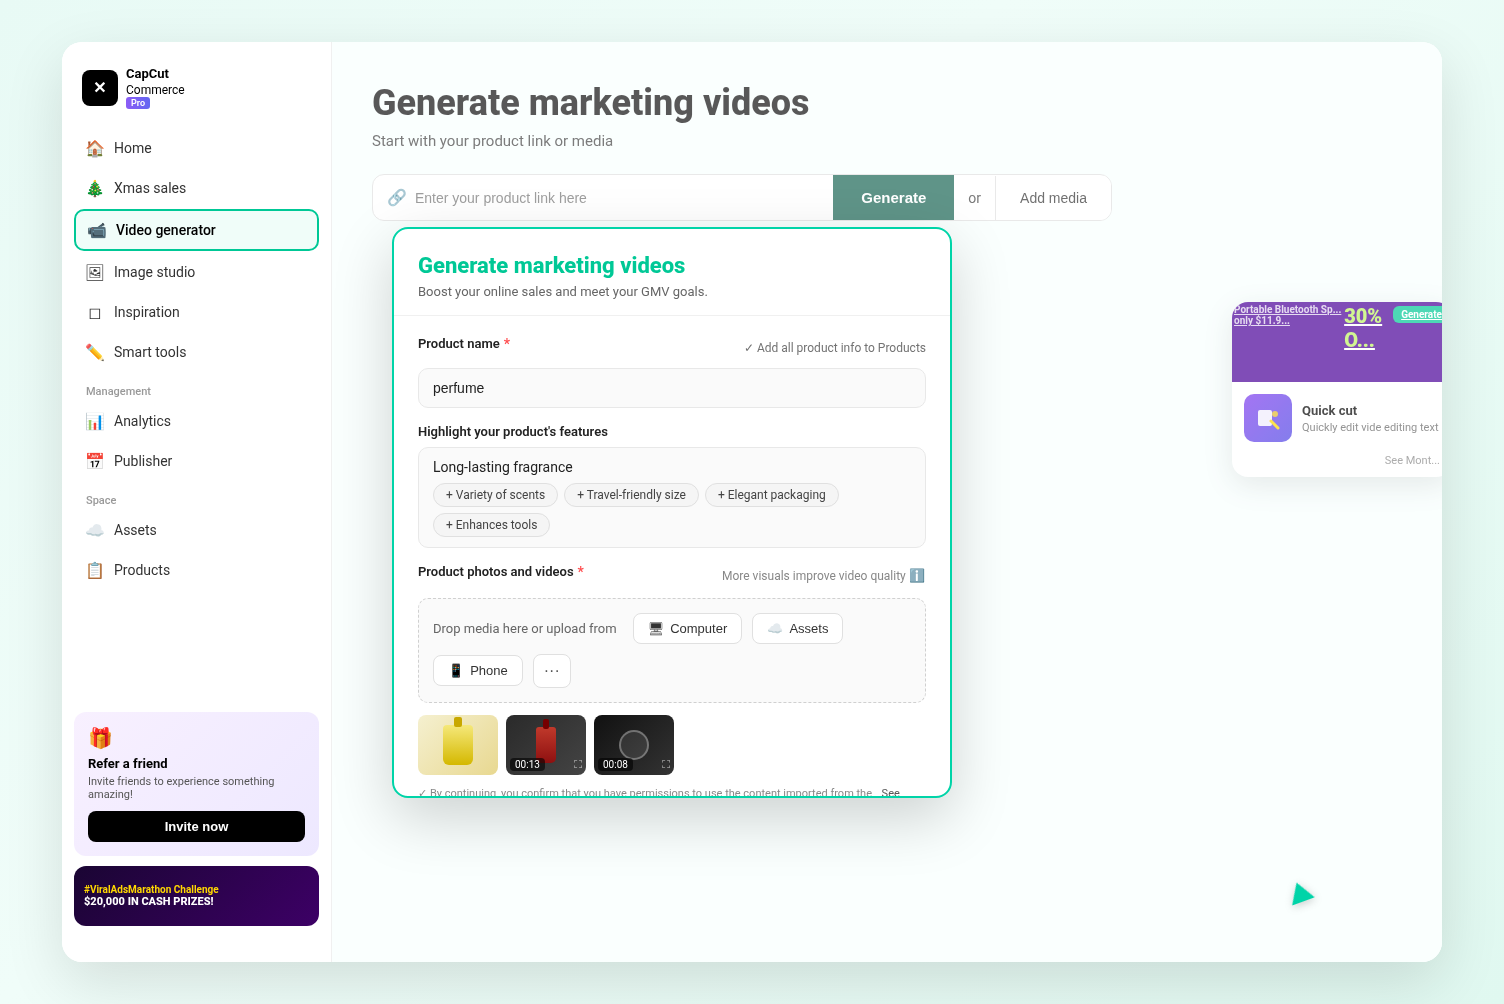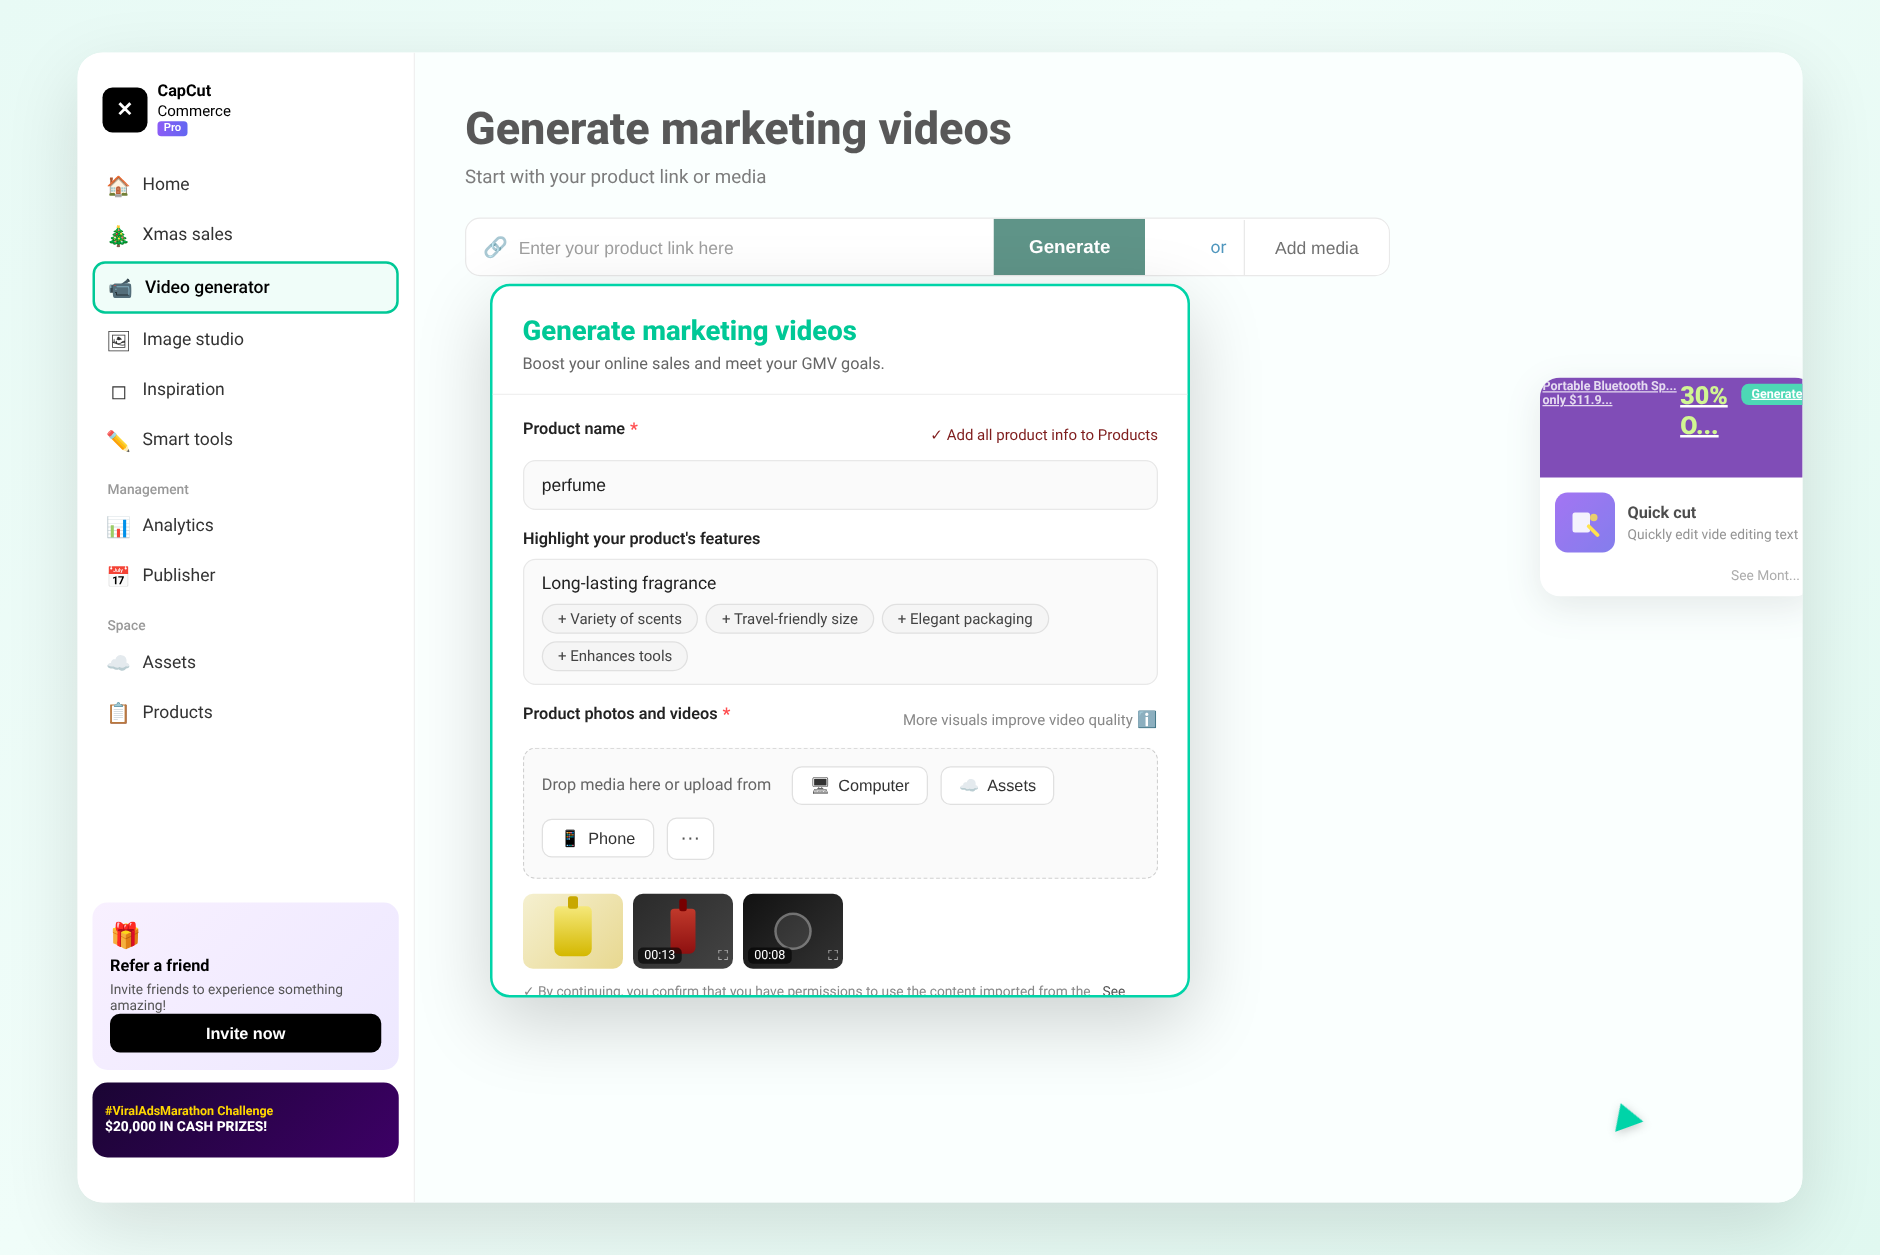--- a/index.html
+++ b/index.html
@@ -119,20 +119,21 @@
     }
     .refer-icon { font-size: 20px; margin-bottom: 6px; }
     .refer-title {
       font-size: 13px;
       font-weight: 700;
       margin-bottom: 4px;
     }
     .refer-desc {
       font-size: 11px;
       color: #555;
+      margin-bottom: 10px;
     }
     .invite-btn {
       background: #000;
       color: white;
       border: none;
       border-radius: 8px;
       padding: 8px 20px;
       font-size: 13px;
       font-weight: 700;
       cursor: pointer;
@@ -209,23 +210,22 @@
       background: #1a6655;
       color: white;
       border: none;
       padding: 14px 28px;
       font-size: 15px;
       font-weight: 600;
       cursor: pointer;
     }
     .or-divider {
       padding: 0 14px;
-      color: #0369a1;
+      color: #404040;
       font-size: 14px;
-      margin-left: 38px;
     }
     .add-media-btn {
       background: white;
       border: none;
       padding: 14px 24px;
       font-size: 14px;
       color: #333;
       font-weight: 500;
       cursor: pointer;
       border-left: 1px solid #e0e0e0;
@@ -289,21 +289,21 @@
       font-size: 14px;
     }
     .field-label-row {
       display: flex;
       align-items: center;
       justify-content: space-between;
       margin-bottom: 8px;
     }
     .add-products-link {
       font-size: 12px;
-      color: #7f1d1d;
+      color: #737373;
       display: flex;
       align-items: center;
       gap: 4px;
     }
     .text-input {
       width: 100%;
       border: 1.5px solid #e8e8e8;
       border-radius: 10px;
       padding: 11px 14px;
       font-size: 14px;

